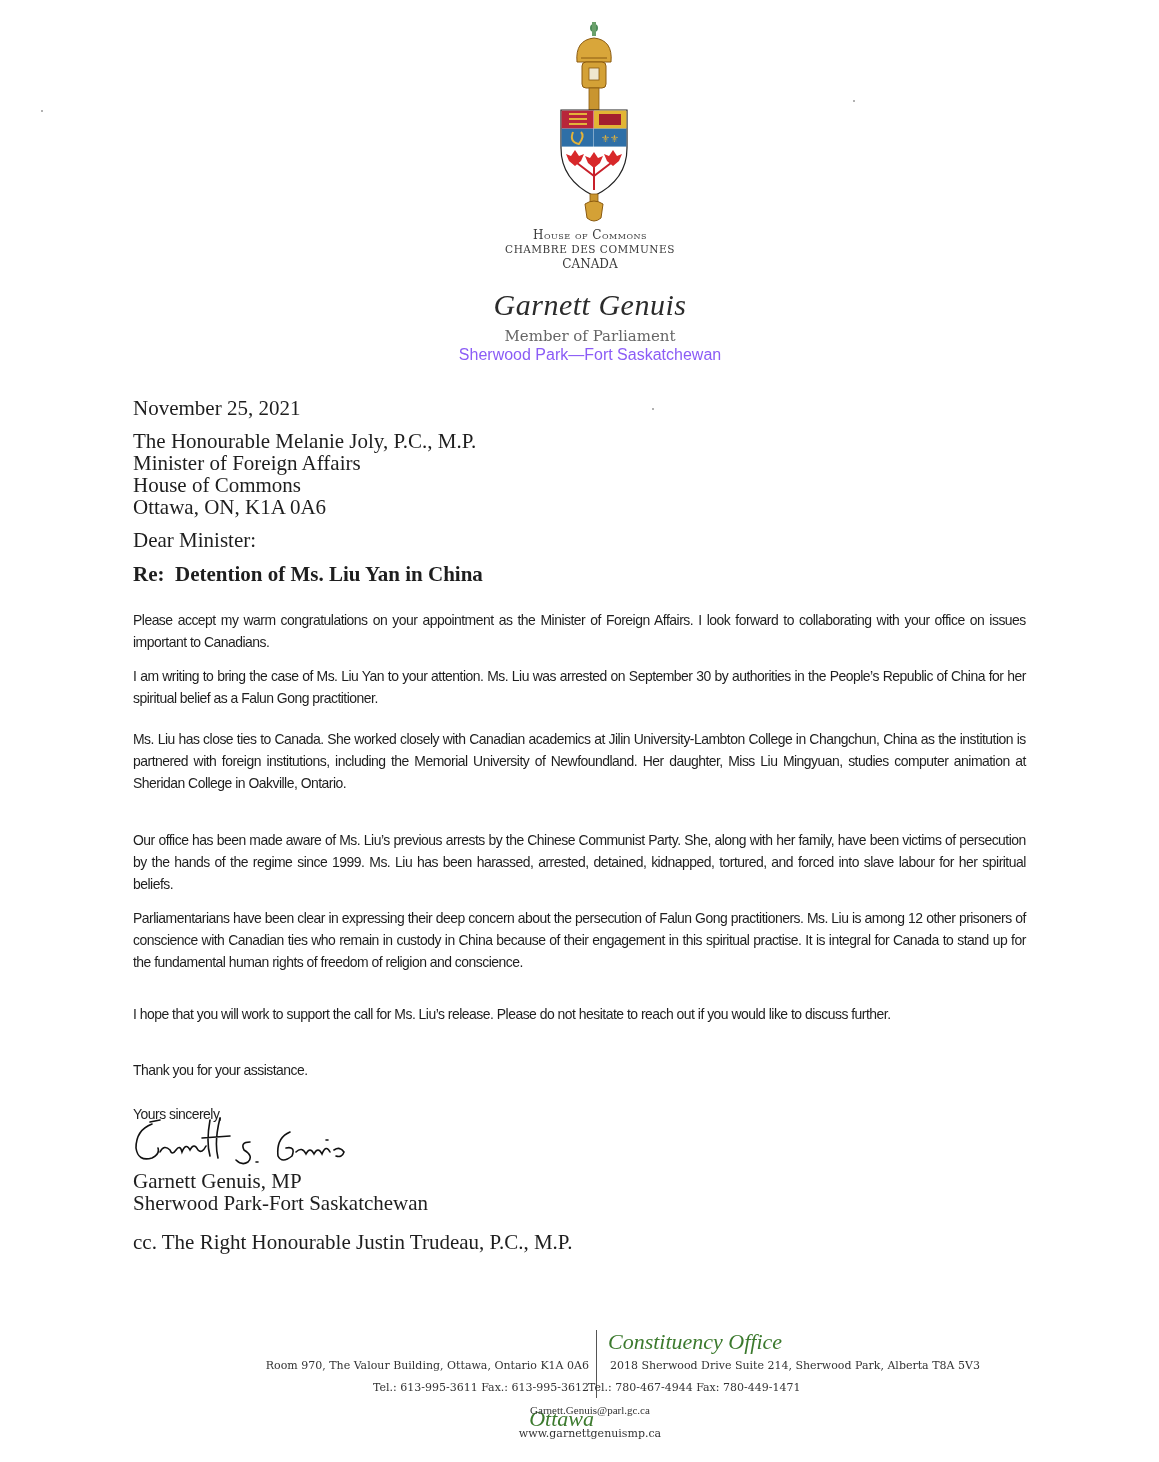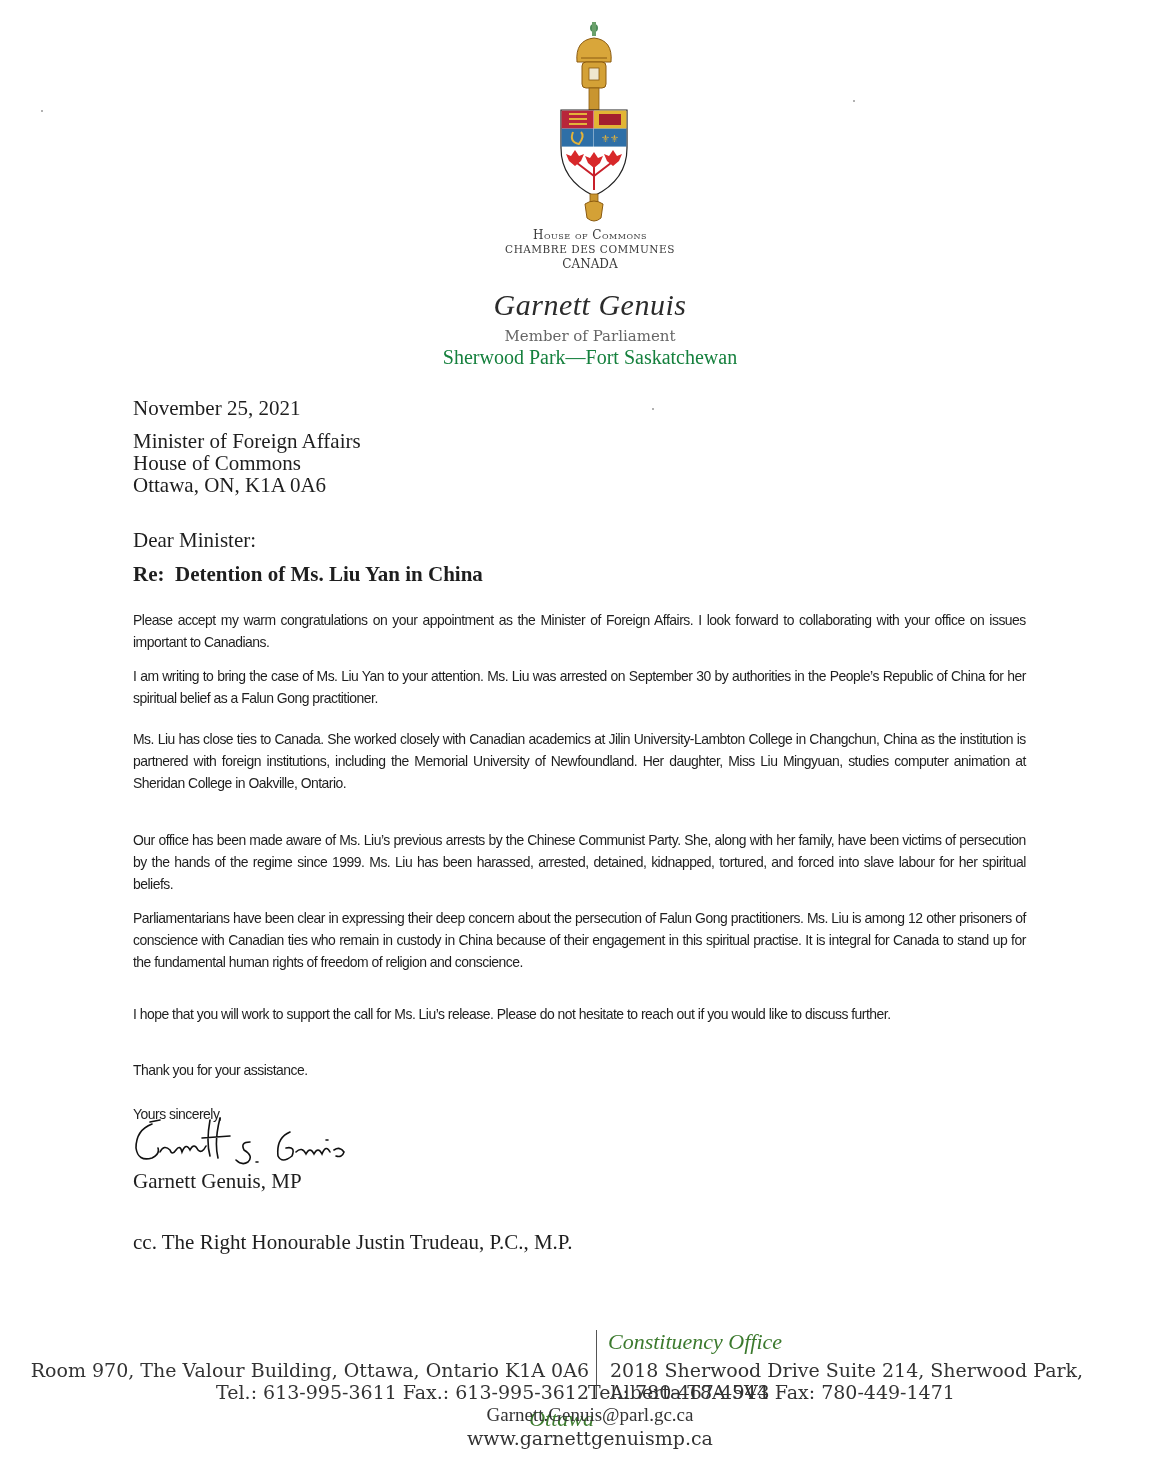--- a/index.html
+++ b/index.html
@@ -7,21 +7,21 @@
   .abs { position: absolute; }
   
   #crest { left: 553px; top: 18px; width: 82px; height: 206px; }
   .lh-line { left: 420px; width: 340px; text-align: center; font-family: "DejaVu Serif", serif; color: #3a3a3a; }
   .smallcaps { font-variant: small-caps; letter-spacing: 0.5px; }
   #lh-house { top: 228px; font-size: 12px; }
   #lh-chambre { top: 243px; font-size: 11px; }
   #lh-canada { top: 257px; font-size: 12px; }
   #lh-name { left: 420px; width: 340px; top: 288px; text-align: center; font-family: "Liberation Serif", serif; font-style: italic; font-size: 30px; color: #2b2b2b; letter-spacing: 0.5px; }
   #lh-title { top: 327px; font-size: 15px; color: #666; font-family: "DejaVu Serif", serif; }
-  #lh-riding { top: 346px; font-size: 20px; color: #15803d; font-family: Liberation Serif, serif; }
+  #lh-riding { top: 346px; font-size: 16px; color: #8b5cf6; font-family: Liberation Sans, sans-serif; }
 
   
   .body-text { left: 133px; width: 892px; font-family: "Liberation Serif", serif; font-size: 21px; line-height: 21.5px; color: #1e1e1e; }
   .narrow { font-family: "Liberation Sans", sans-serif; font-size: 15px; letter-spacing: -0.55px; transform: scaleX(0.93); transform-origin: left top; width: 960px; line-height: 22px; text-align: justify; }
   #date { top: 398px; }
   #recipient { top: 430px; line-height: 22px; }
   #salutation { top: 530px; }
   #subject { top: 564px; font-weight: bold; }
   #p1 { top: 594px; }
   #p2 { top: 650px; }
@@ -29,21 +29,21 @@
   #p4 { top: 814px; }
   #p5 { top: 892px; }
   #p6 { top: 988px; }
   #p7 { top: 1044px; }
   #closing { top: 1088px; }
   #signature { left: 130px; top: 1112px; width: 280px; height: 58px; }
   #signer-name { top: 1170px; line-height: 22px; }
   #cc { top: 1232px; }
 
   
-  .footer { font-family: "DejaVu Serif", serif; font-size: 19px; color: #333; }
+  .footer { font-family: "DejaVu Serif", serif; font-size: 11px; color: #333; }
   .script { font-family: "Liberation Serif", serif; font-style: italic; color: #3c7a2e; font-size: 22px; }
   #ottawa-label { right: 565px; top: 1406px; }
   #constituency-label { left: 608px; top: 1329px; text-align: right; }
   #divider { left: 596px; top: 1330px; width: 1px; height: 68px; background: #555; }
   #ottawa-addr { right: 570px; top: 1359px; text-align: right; }
   #ottawa-tel { right: 570px; top: 1381px; text-align: center; }
   #const-addr { left: 610px; top: 1359px; }
   #const-tel { left: 588px; top: 1381px; }
   #email { left: 440px; width: 300px; top: 1404px; text-align: center; font-family: Liberation Serif, serif; }
   #website { left: 440px; width: 300px; top: 1427px; text-align: center; }
@@ -84,20 +84,21 @@
 
 <div id="lh-house" class="abs lh-line smallcaps">House of Commons</div>
 <div id="lh-chambre" class="abs lh-line smallcaps" style="text-transform:uppercase;font-size:10.5px;">Chambre des communes</div>
 <div id="lh-canada" class="abs lh-line">CANADA</div>
 <div id="lh-name" class="abs">Garnett Genuis</div>
 <div id="lh-title" class="abs lh-line">Member of Parliament</div>
 <div id="lh-riding" class="abs lh-line">Sherwood Park—Fort Saskatchewan</div>
 
 <div id="date" class="abs body-text">November 25, 2021</div>
 <div id="recipient" class="abs body-text">
+  <div>The Honourable Melanie Joly, P.C., M.P.</div>
   <div>Minister of Foreign Affairs</div>
   <div>House of Commons</div>
   <div>Ottawa, ON, K1A 0A6</div>
 </div>
 <div id="salutation" class="abs body-text">Dear Minister:</div>
 <div id="subject" class="abs body-text" style="white-space:pre;">Re:  Detention of Ms. Liu Yan in China</div>
 
 <p id="p1" class="abs body-text narrow">Please accept my warm congratulations on your appointment as the Minister of Foreign Affairs. I look forward to collaborating with your office on issues important to Canadians.</p>
 <p id="p2" class="abs body-text narrow">I am writing to bring the case of Ms. Liu Yan to your attention. Ms. Liu was arrested on September 30 by authorities in the People’s Republic of China for her spiritual belief as a Falun Gong practitioner.</p>
 <p id="p3" class="abs body-text narrow">Ms. Liu has close ties to Canada. She worked closely with Canadian academics at Jilin University-Lambton College in Changchun, China as the institution is partnered with foreign institutions, including the Memorial University of Newfoundland. Her daughter, Miss Liu Mingyuan, studies computer animation at Sheridan College in Oakville, Ontario.</p>
@@ -106,20 +107,21 @@
 <p id="p6" class="abs body-text narrow">I hope that you will work to support the call for Ms. Liu’s release. Please do not hesitate to reach out if you would like to discuss further.</p>
 <p id="p7" class="abs body-text narrow">Thank you for your assistance.</p>
 <p id="closing" class="abs body-text narrow">Yours sincerely,</p>
 
 <svg id="signature" class="abs" viewBox="0 0 280 58">
   <path d="M22 12 Q6 18 6 36 Q8 50 22 46 Q30 42 28 36 M30 40 Q34 32 40 38 Q42 44 46 38 Q50 32 52 40 Q56 30 60 38 Q64 30 68 38 Q72 42 76 34 M80 8 Q76 30 80 44 M90 6 Q84 30 88 46 M72 26 L100 24 M120 30 Q110 30 114 38 Q124 44 118 50 Q112 54 106 48 M126 50 L128 50 M160 20 Q146 26 148 44 Q152 52 162 44 Q166 34 156 36 M166 40 Q172 34 176 42 Q180 34 184 42 Q188 34 192 42 Q196 32 200 40 M196 28 L198 28 M204 38 Q210 34 214 40 Q212 46 206 44 M20 10 L30 8" fill="none" stroke="#111" stroke-width="1.6" stroke-linecap="round"></path>
 </svg>
 
 <div id="signer-name" class="abs body-text">
   <div>Garnett Genuis, MP</div>
+  <div>Sherwood Park-Fort Saskatchewan</div>
 </div>
 <div id="cc" class="abs body-text">cc. The Right Honourable Justin Trudeau, P.C., M.P.</div>
 
 <div id="ottawa-label" class="abs script">Ottawa</div>
 <div id="divider" class="abs"></div>
 <div id="constituency-label" class="abs script">Constituency Office</div>
 <div id="ottawa-addr" class="abs footer">Room 970, The Valour Building, Ottawa, Ontario  K1A 0A6</div>
 <div id="ottawa-tel" class="abs footer">Tel.: 613-995-3611 Fax.: 613-995-3612</div>
 <div id="const-addr" class="abs footer">2018 Sherwood Drive Suite 214, Sherwood Park, Alberta  T8A 5V3</div>
 <div id="const-tel" class="abs footer">Tel.: 780-467-4944  Fax: 780-449-1471</div>

